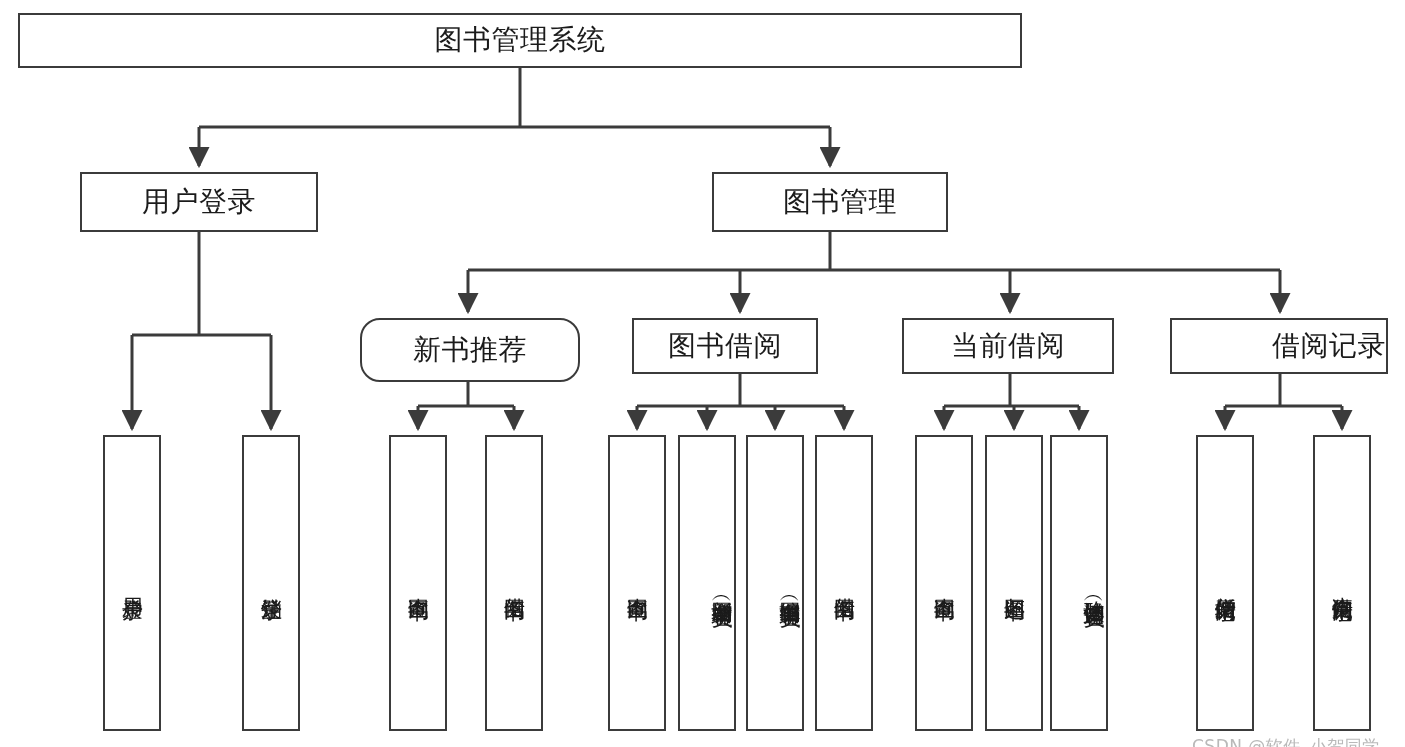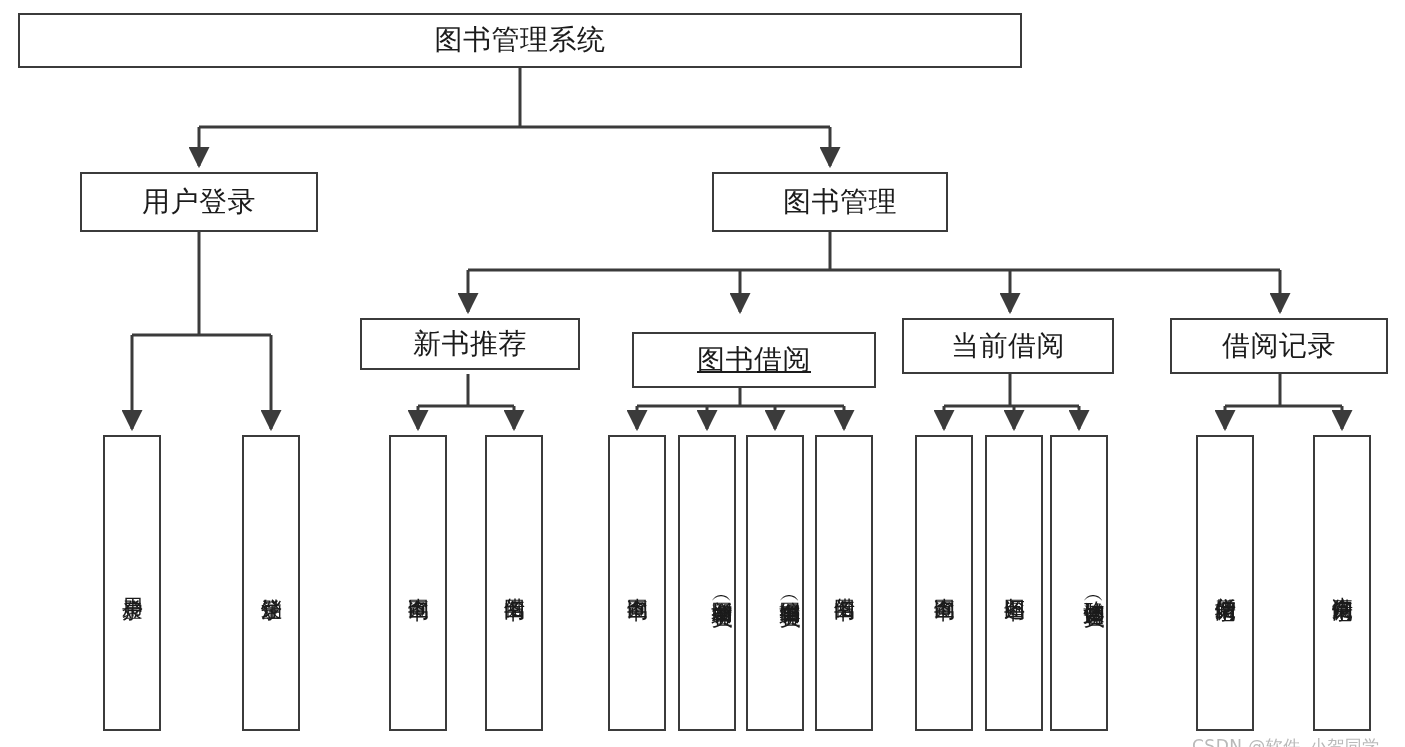--- a/index.html
+++ b/index.html
@@ -121,30 +121,30 @@
     <span>图书管理系统</span>
   </div>
 
   <div class="node horiz" style="left:80px; top:172px; width:238px; height:60px;">
     <span>用户登录</span>
   </div>
   <div class="node horiz" style="left:712px; top:172px; width:236px; height:60px;padding-left:20px;">
     <span>图书管理</span>
   </div>
 
-  <div class="node horiz" style="left:360px; top:318px; width:220px; height:52px;">
+  <div class="node horiz" style="left:360px; top:318px; width:220px; height:64px;border-radius:20px;">
     <span>新书推荐</span>
   </div>
-  <div class="node horiz" style="left:632px; top:332px; width:244px; height:56px;text-decoration:underline;">
+  <div class="node horiz" style="left:632px; top:318px; width:186px; height:56px;">
     <span>图书借阅</span>
   </div>
   <div class="node horiz" style="left:902px; top:318px; width:212px; height:56px;">
     <span>当前借阅</span>
   </div>
-  <div class="node horiz" style="left:1170px; top:318px; width:218px; height:56px;">
+  <div class="node horiz" style="left:1170px; top:318px; width:218px; height:56px;justify-content:flex-end;">
     <span>借阅记录</span>
   </div>
 
   <div class="node vert mid" style="left:103px; top:435px; width:58px; height:296px;">
     <span>用户登录</span>
   </div>
   <div class="node vert mid" style="left:242px; top:435px; width:58px; height:296px;">
     <span>注销登录</span>
   </div>
 

